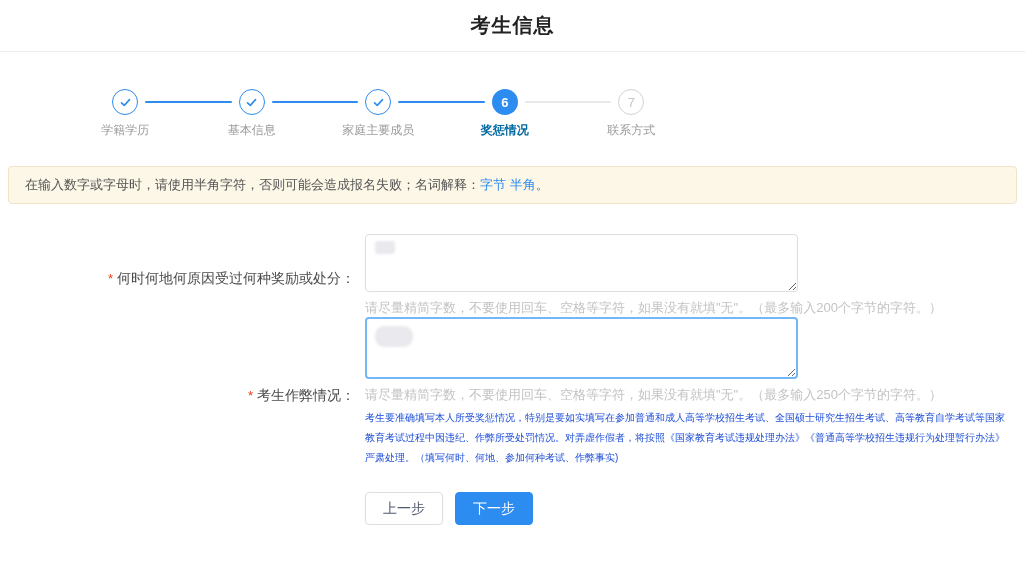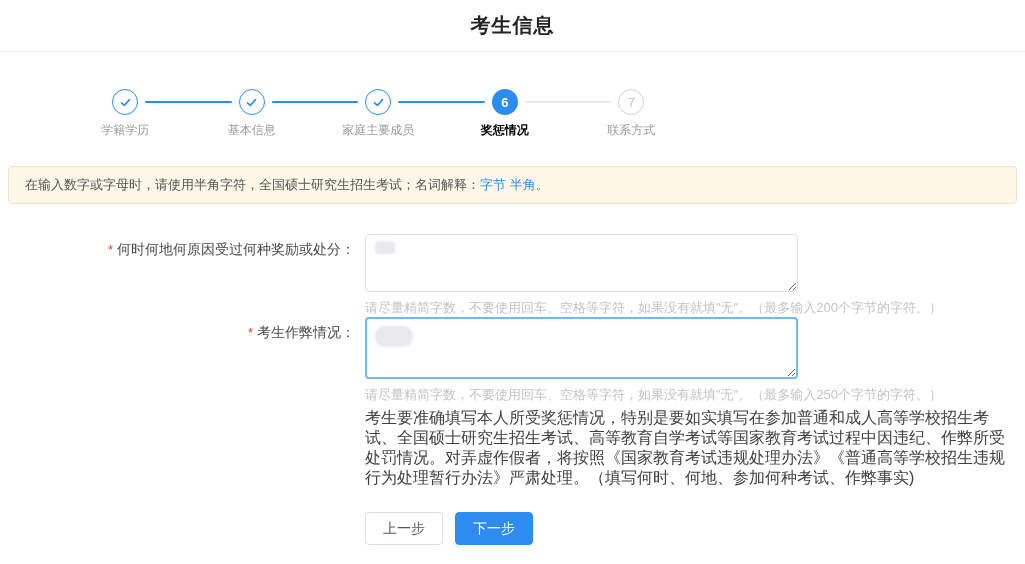--- a/index.html
+++ b/index.html
@@ -27,53 +27,53 @@
   .step.completed .step-circle { border:1px solid #2d8cf0; color:#2d8cf0; }
   .step.active .step-circle { background:#2d8cf0; color:#fff; font-weight:bold; }
   .step.pending .step-circle { border:1px solid #cfd3d8; color:#c2c7cc; }
   .check-icon svg { display:block; }
   .connector { position:absolute; top:12px; left:calc(50% + 20px);
                width:calc(100% - 40px); height:2px; border-radius:1px; }
   .connector.done { background:#2d8cf0; }
   .connector.todo { background:#e9e9e9; }
   .step-label { text-align:center; margin-top:7px; font-size:12px;
                 color:#9b9b9b; white-space:nowrap; }
-  .step.active .step-label { color:#000000; font-weight:bold; }
+  .step.active .step-label { color:#0369a1; font-weight:bold; }
 
   
   .notice {
     margin:27px 8px 0 8px; padding:9px 16px;
     background:#fdf7e7; border:1px solid #f1e4c6; border-radius:4px;
     font-size:13px; color:#555;
   }
   .notice .link { color:#2d8cf0; text-decoration:none; cursor:pointer; }
 
   
   .form { margin-top:30px; }
-  .form-row { display:flex; align-items:flex-start; }
+  .form-row { display:flex; align-items:center; }
   .form-row + .form-row { }
   .form-label { width:355px; flex:none; text-align:right; padding-top:7px;
                 font-size:14px; color:#4a4a4a; }
   .required-mark { color:#ed4014; margin-right:4px; font-size:13px; }
   .control { margin-left:10px; width:648px; }
   .ta-wrap { position:relative; width:433px; }
   textarea {
     display:block; width:433px; padding:6px 8px;
     border:1px solid #dcdee2; border-radius:4px;
     font:inherit; color:#333; resize:both; outline:none; background:#fff;
   }
   .ta-normal { height:58px; }
   .ta-focused { height:62px; border:2px solid #73b7f7; }
   .redact { position:absolute; pointer-events:none; background:#eaeaee;
             filter:blur(1.2px); }
   .redact-1 { top:7px; left:10px; width:20px; height:13px; border-radius:3px; }
   .redact-2 { top:9px; left:10px; width:38px; height:21px; border-radius:9px; }
   .hint { margin-top:7px; font-size:13px; color:#c3c3c3; }
-  .warning { margin-top:4px; width:640px; font-size:16px; line-height:20px;
-             color:#404040; }
+  .warning { margin-top:4px; width:640px; font-size:10px; line-height:20px;
+             color:#1d4ed8; }
 
   
   .actions { margin:24px 0 0 365px; display:flex; gap:12px; }
   .btn { font-size:14px; border-radius:4px; padding:7px 17px; cursor:pointer;
          line-height:1.2; }
   .btn-default { background:#fff; border:1px solid #dcdee2; color:#515a6e; }
   .btn-primary { background:#2d8cf0; border:1px solid #2d8cf0; color:#fff; }
 </style>
 </head>
 <body>
@@ -133,21 +133,21 @@
   <div class="step pending">
     <div class="step-circle">
       <span>7</span>
     </div>
     <div class="step-label">联系方式</div>
   </div>
 
 </div>
 
 <div class="notice">
-  <span>在输入数字或字母时，请使用半角字符，全国硕士研究生招生考试；名词解释：</span><span class="link">字节</span> <span class="link">半角</span><span>。</span>
+  <span>在输入数字或字母时，请使用半角字符，否则可能会造成报名失败；名词解释：</span><span class="link">字节</span> <span class="link">半角</span><span>。</span>
 </div>
 
 <div class="form">
 
   <div class="form-row">
     <div class="form-label">
       <span class="required-mark">*</span><span>何时何地何原因受过何种奖励或处分：</span>
     </div>
     <div class="control">
       <div class="ta-wrap">

